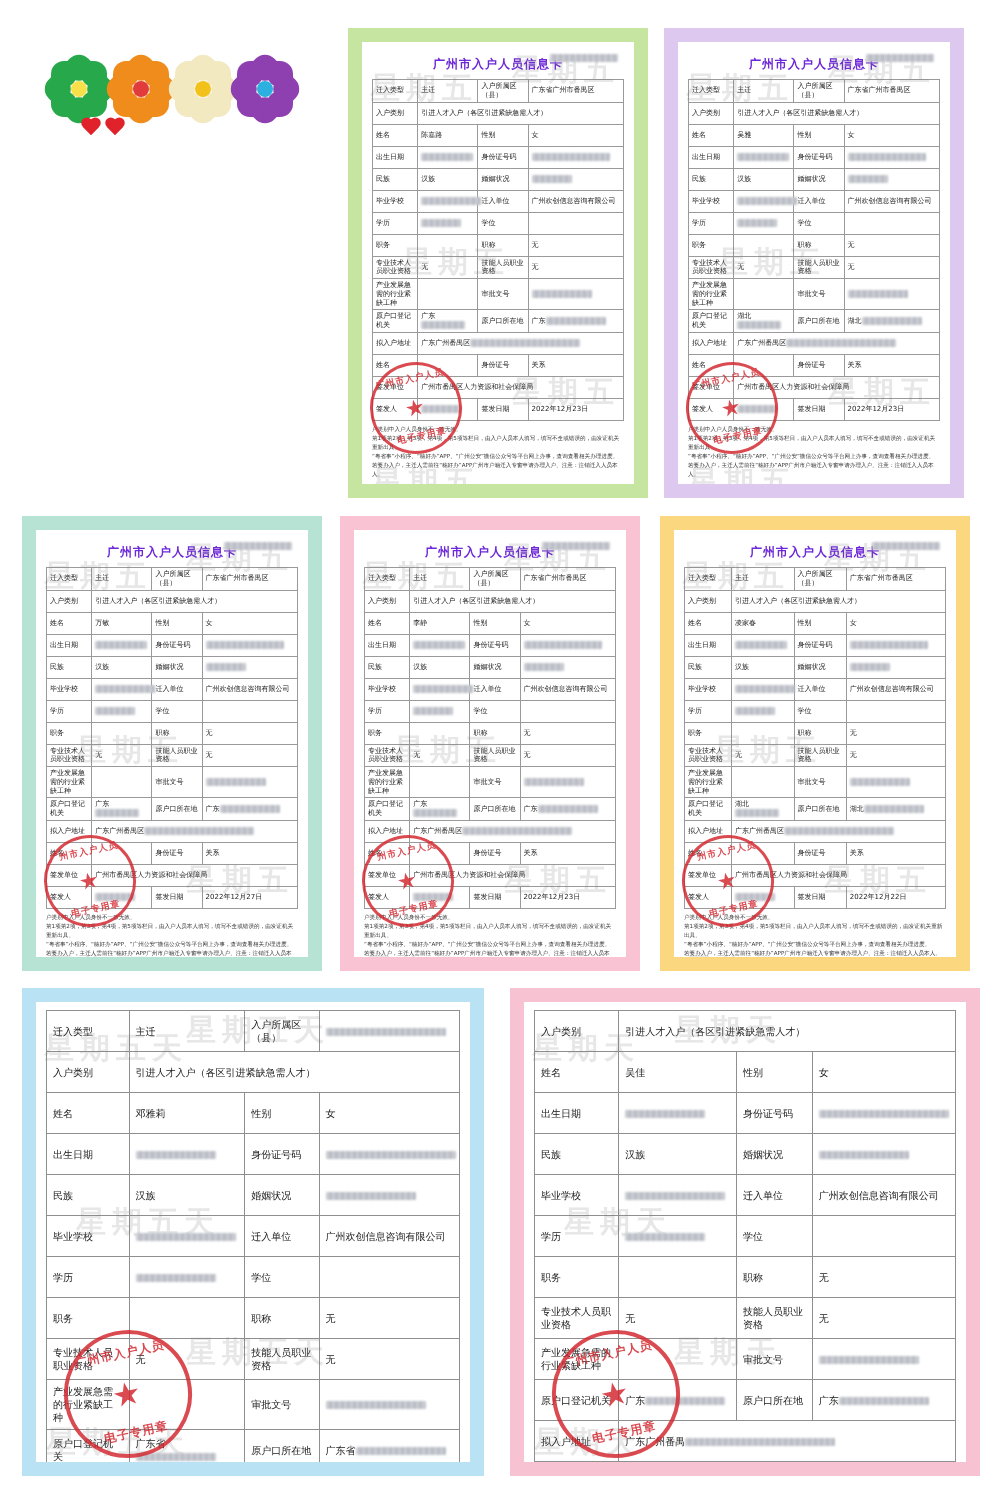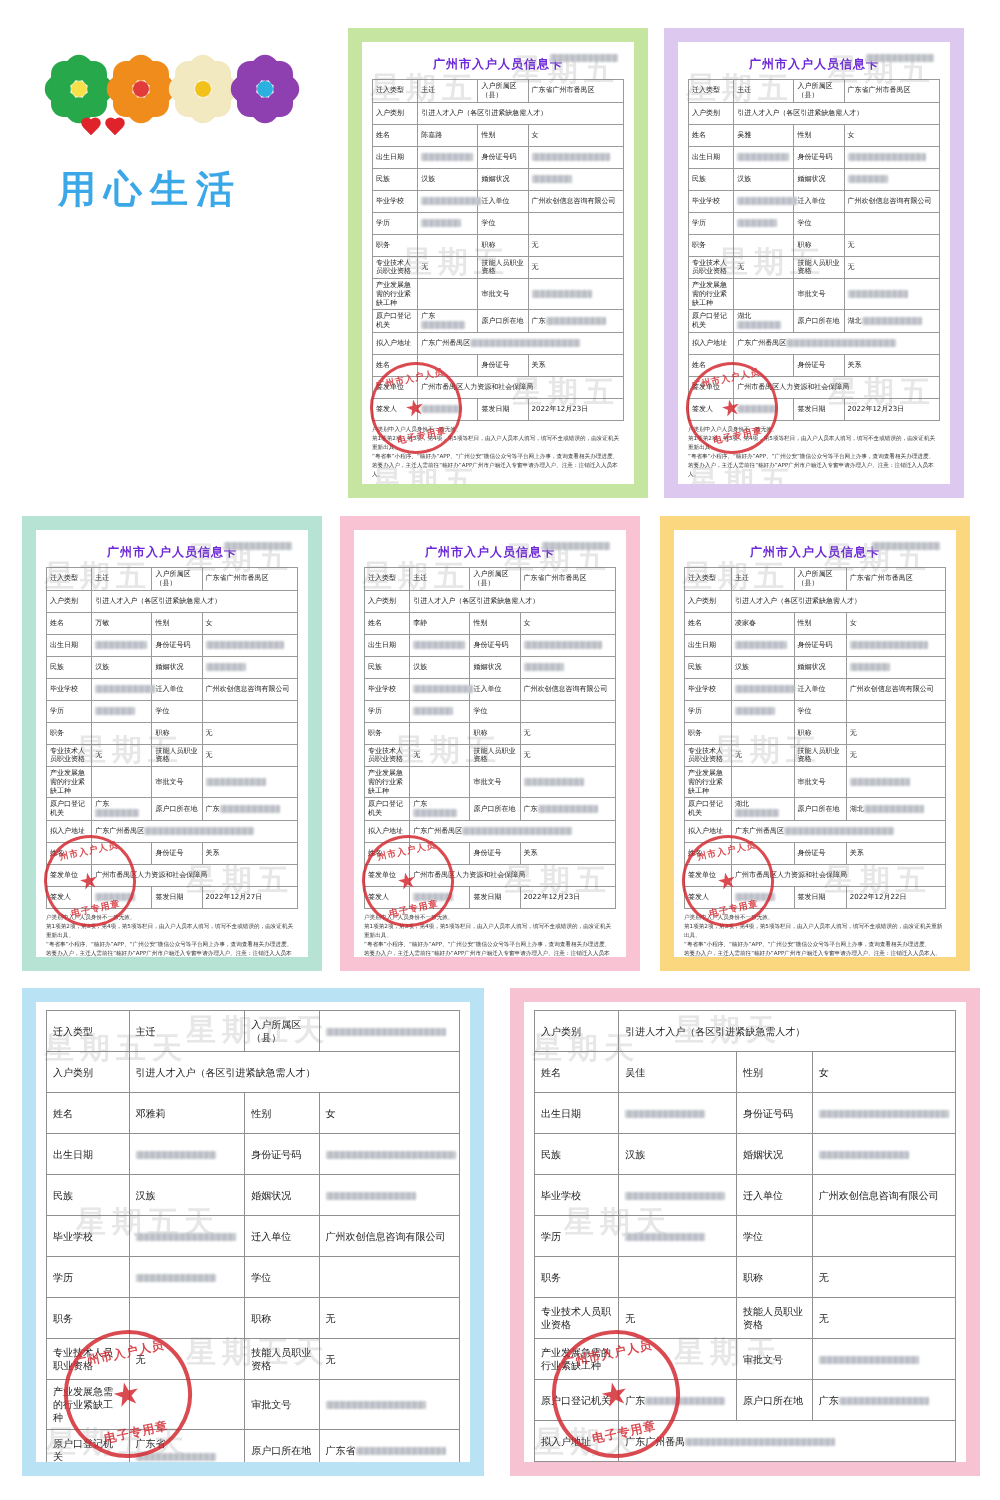--- a/index.html
+++ b/index.html
@@ -137,21 +137,20 @@
           <div class="petal" style="background: rgb(142, 63, 176); transform: rotate(225deg) translate(2px, 2px);"></div>
           <div class="petal" style="background: rgb(142, 63, 176); transform: rotate(270deg) translate(2px, 2px);"></div>
           <div class="petal" style="background: rgb(142, 63, 176); transform: rotate(315deg) translate(2px, 2px);"></div>
           <div class="core" style="background: rgb(43, 176, 224);"></div>
         </div>
     </div>
     <div class="mini-hearts">
       <span class="heart"></span>
       <span class="heart" style="margin-left:-6px;"></span>
     </div>
-    <div class="brand-sub">用心生活</div>
   </div>
 
   <div id="cards-root">
       <div class="card" style="left: 348px; top: 28px; width: 300px; height: 470px; background: rgb(198, 229, 160);">
         <div class="paper">
           <div class="wm wm-dark">
             <span style="left:8px;top:26px;">星期五</span>
             <span style="left:150px;top:8px;">星期五</span>
             <span style="left:40px;top:200px;">星期五</span>
             <span style="left:150px;top:330px;">星期五</span>

